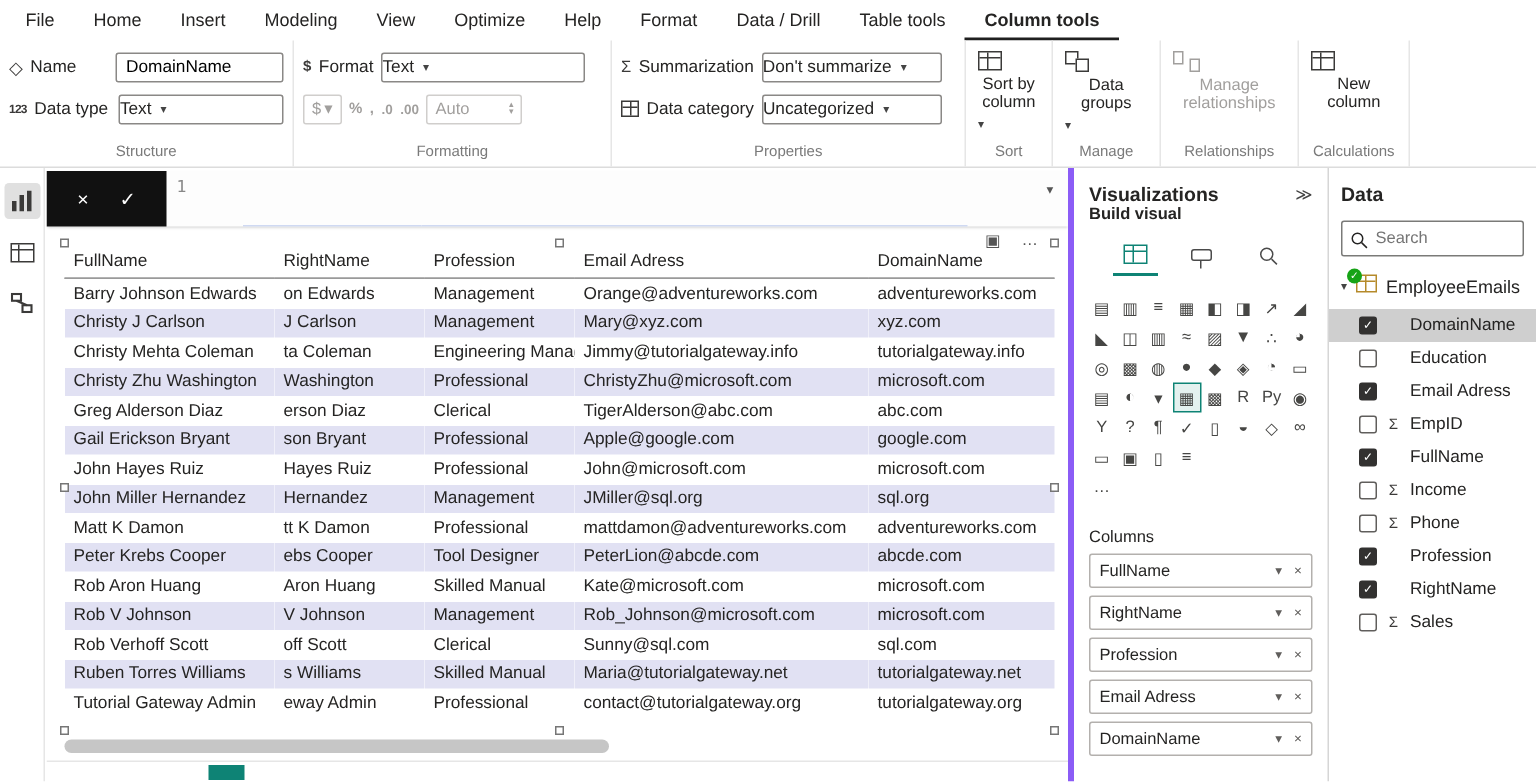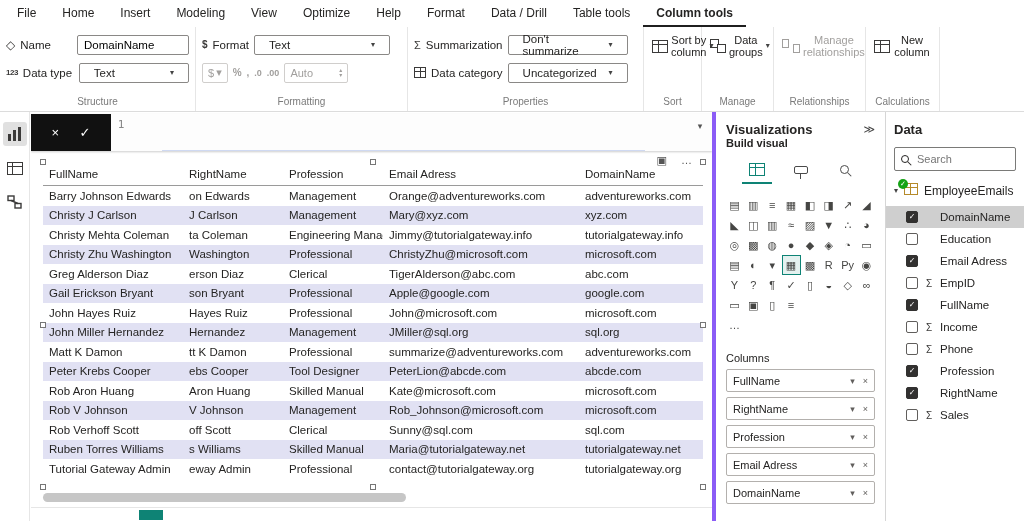--- a/index.html
+++ b/index.html
@@ -15,25 +15,25 @@
   .ribbon{position:absolute;top:27px;left:0;right:0;height:85px;display:flex;background:#fff;
           border-bottom:1px solid #dcdcdc;box-sizing:border-box}
   .group{border-right:1px solid #e6e6e6;display:flex;flex-direction:column;padding:6px 6px 1px;box-sizing:border-box}
   .caption{margin-top:auto;text-align:center;font-size:10px;color:#7a7a7a;padding:2px 0 3px;white-space:nowrap}
   .ctl-row{display:flex;align-items:center;gap:5px;height:23px;margin-bottom:5px}
   .lbl{font-size:11.5px;white-space:nowrap}
   .g-structure .lbl{width:52px}
   input.txt{height:20px;border:1px solid #8a8886;border-radius:2px;padding:0 6px;
             font:11.5px "Liberation Sans","DejaVu Sans",sans-serif;width:112px;box-sizing:border-box}
   .select{height:20px;border:1px solid #8a8886;border-radius:2px;display:flex;align-items:center;
-          justify-content:space-between;padding:0 14px;font-size:11.5px;background:#fff;box-sizing:border-box;cursor:pointer}
+          justify-content:flex-start;padding:0 0;font-size:11.5px;background:#fff;box-sizing:border-box;cursor:pointer}
   .select .chev{font-size:8px;color:#444;margin-left:6px}
   .smallbtn{height:20px;border:1px solid #c8c6c4;border-radius:2px;display:flex;align-items:center;
             justify-content:center;padding:0 5px;gap:2px;font-size:11px;box-sizing:border-box}
-  .bigbtn{display:flex;align-items:center;text-align:center;font-size:11px;
+  .bigbtn{display:flex;flex-direction:column;align-items:flex-start;text-align:center;font-size:11px;
           line-height:12px;gap:3px;padding:1px 2px;cursor:pointer}
   .bigbtn .chev{font-size:8px;color:#444}
   .disabled,.disabled *{color:#a19f9d !important;border-color:#d0cecc !important;cursor:default}
   .ico{display:inline-flex;align-items:center;justify-content:center;color:#3b3a39;flex:none}
   .num-ico{font-size:8px;letter-spacing:-.5px;font-weight:700}
   .dp-ico{font-size:10px;font-weight:700}
   .spacer{flex:1;border-right:none}
 
   
   .mti{display:inline-block;width:16px;height:13px;border:1.5px solid currentColor;position:relative;box-sizing:border-box}
@@ -378,21 +378,21 @@
             <td>John Miller Hernandez</td>
             <td>Hernandez</td>
             <td>Management</td>
             <td>JMiller@sql.org</td>
             <td>sql.org</td>
           </tr>
           <tr>
             <td>Matt K Damon</td>
             <td>tt K Damon</td>
             <td>Professional</td>
-            <td>summarize@adventureworks.com</td>
+            <td>mattdamon@adventureworks.com</td>
             <td>adventureworks.com</td>
           </tr>
           <tr>
             <td>Peter Krebs Cooper</td>
             <td>ebs Cooper</td>
             <td>Tool Designer</td>
             <td>PeterLion@abcde.com</td>
             <td>abcde.com</td>
           </tr>
           <tr>

